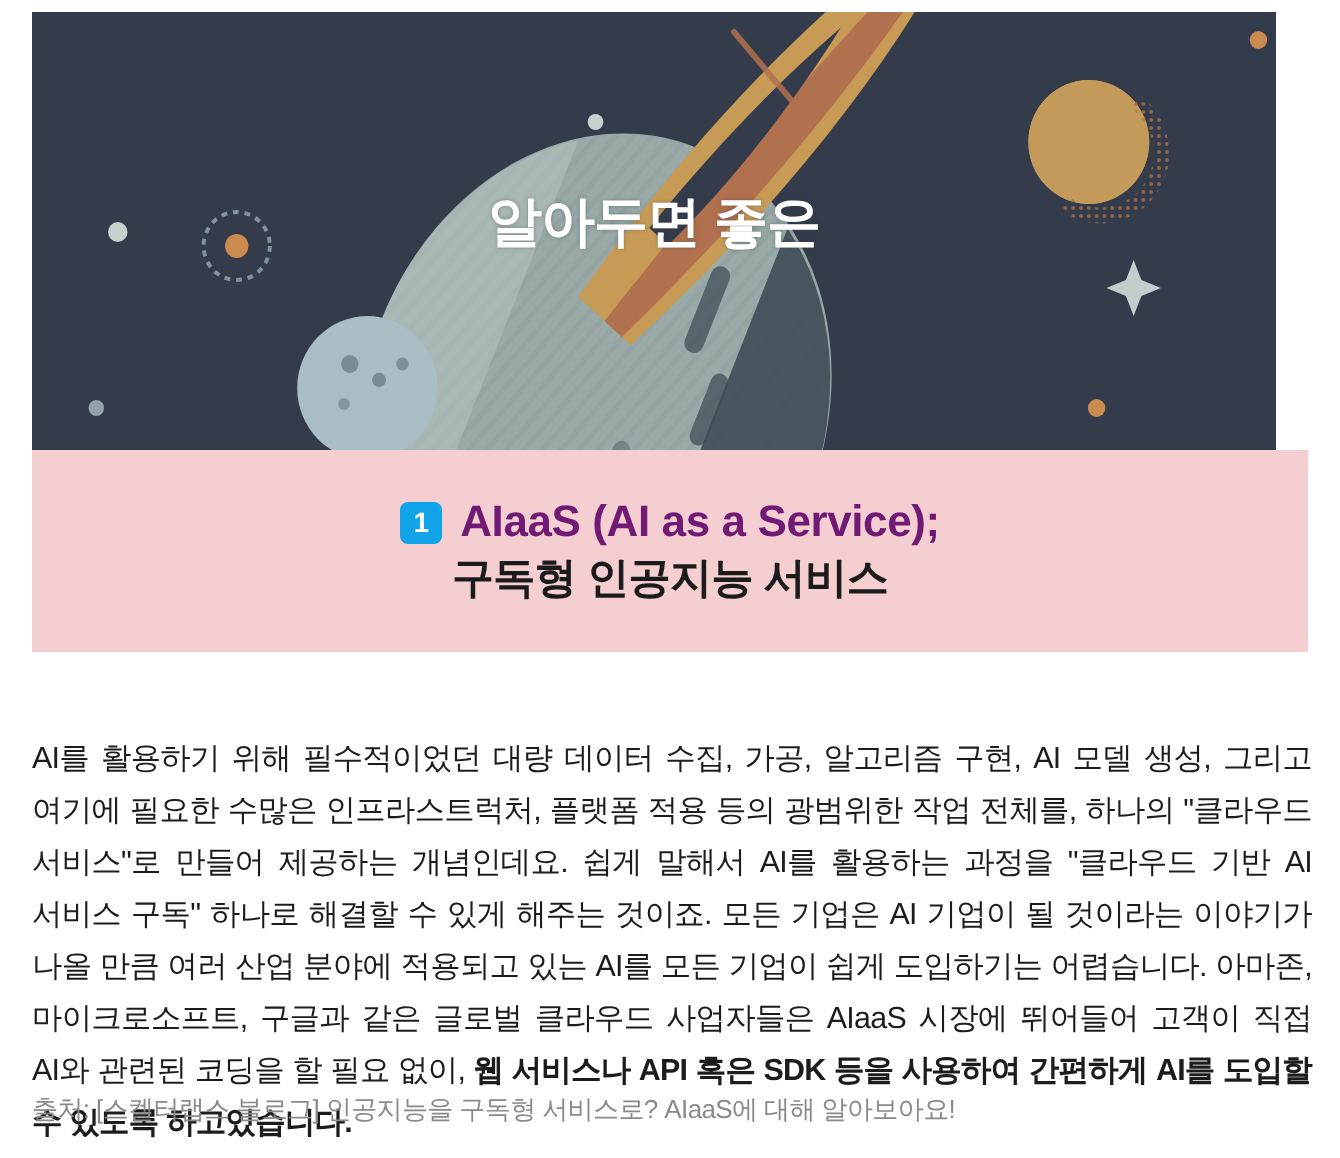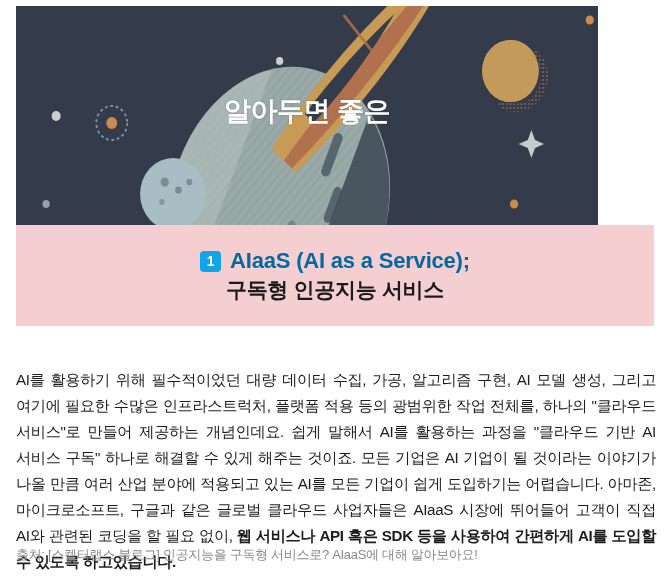--- a/index.html
+++ b/index.html
@@ -25,20 +25,21 @@
 
   
   .hero {
     position: absolute;
     left: 16px;
     top: 6px;
     width: 582px;
     height: 219px;
     background: #343b4b;
     overflow: hidden;
+    padding-left: 40px;
   }
 
   .hero-canvas {
     position: absolute;
     inset: 0;
     width: 100%;
     height: 100%;
     display: block;
   }
 
@@ -103,21 +104,21 @@
     color: #ffffff;
     font-size: 14px;
     font-weight: bold;
     line-height: 1;
     flex: 0 0 auto;
     margin-top: 1px;
   }
   .title-en {
     font-size: 22px;
     font-weight: bold;
-    color: #0369a1;
+    color: #701a75;
     letter-spacing: -0.2px;
   }
   .title-ko {
     font-size: 21px;
     font-weight: bold;
     color: #1b1b1b;
     letter-spacing: -0.3px;
     line-height: 1.3;
     margin-top: 2px;
   }

